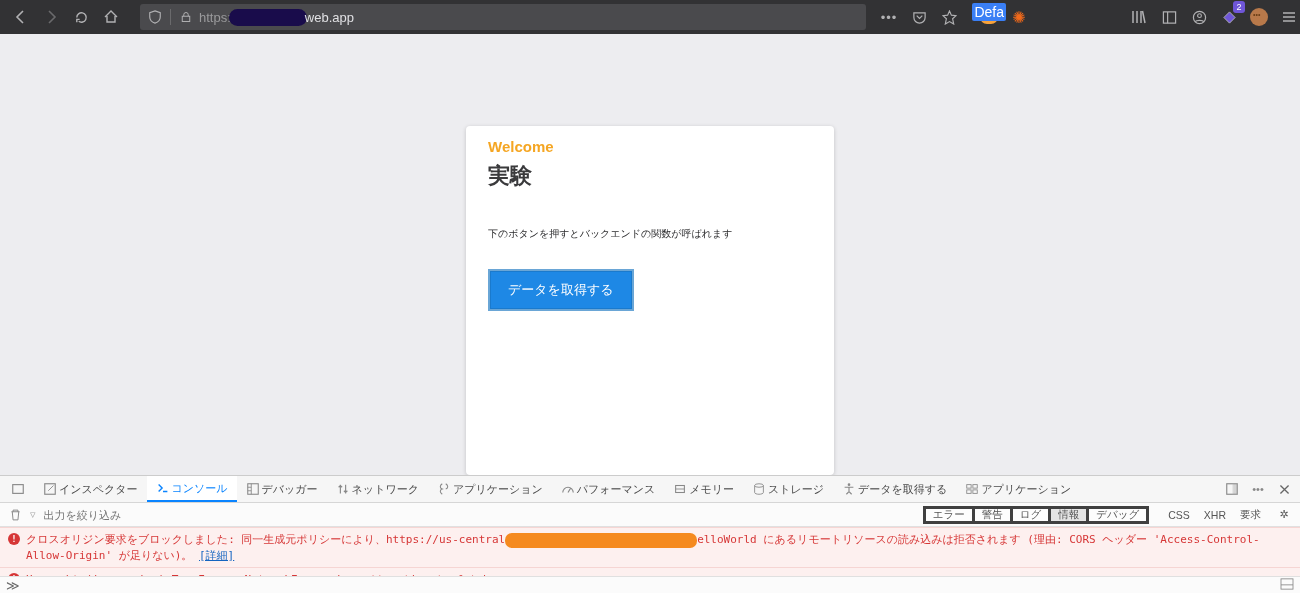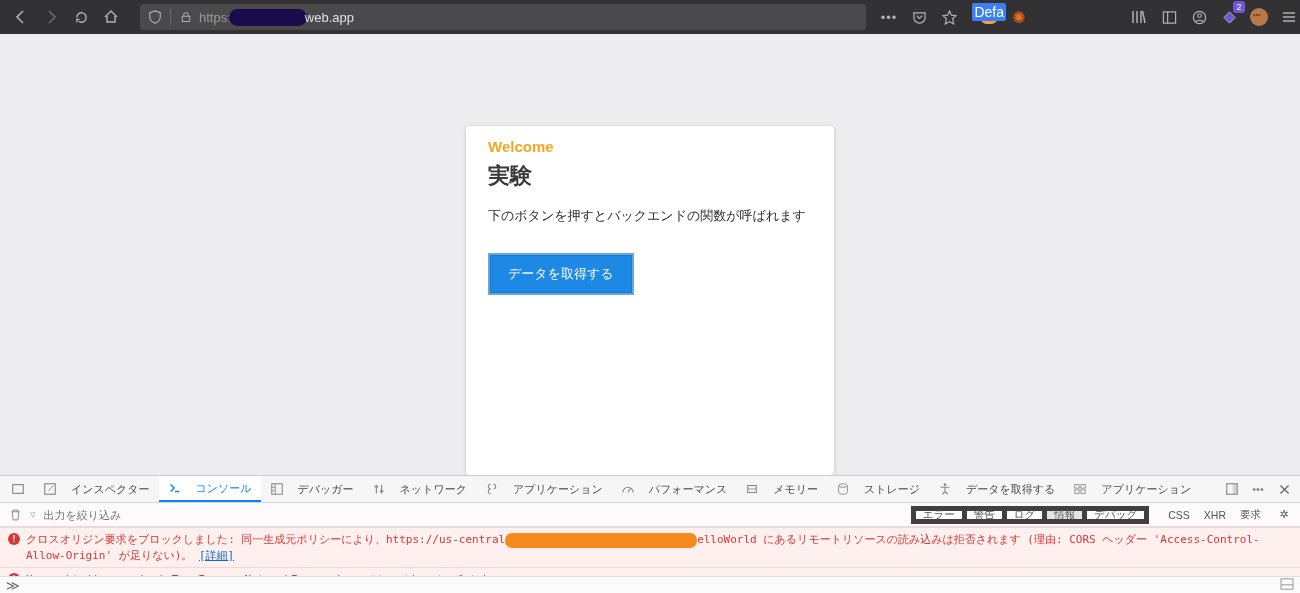--- a/index.html
+++ b/index.html
@@ -102,21 +102,21 @@
   }
   .card {
     width: 368px;
     background: #fff;
     border-radius: 4px;
     box-shadow: 0 1px 4px rgba(0,0,0,0.18);
     padding: 12px 22px 30px;
   }
   .card .welcome { color: #f5a623; font-weight: 700; font-size: 15px; }
   .card .title { font-size: 22px; color: #3a3a3c; margin-top: 6px; font-weight: 600; }
-  .card .desc { font-size: 13px; color: #2c2c2e; margin-top: 16px; }
+  .card .desc { font-size: 10px; color: #2c2c2e; margin-top: 36px; }
   .primary-btn {
     margin-top: 28px;
     background: #1e88e5;
     color: #fff;
     font-size: 13px;
     border: 2px solid #6aa6d6;
     padding: 10px 18px;
     font-weight: 500;
     cursor: pointer;
     box-shadow: inset 0 0 0 1px rgba(0,0,0,0.1);
@@ -134,21 +134,21 @@
   .dt-tabs {
     height: 27px;
     display: flex; align-items: center;
     padding-left: 2px;
     border-bottom: 1px solid #d6d6d6;
     background: #f6f6f6;
   }
   .dt-tab {
     display: flex; align-items: center;
     padding: 0 9px; height: 100%;
-    cursor: pointer; gap: 14px;
+    cursor: pointer; gap: 2px;
     color: #4a4a4a;
   }
   .dt-tab.active {
     color: #0a84ff;
     border-bottom: 2px solid #0a84ff;
     background: #fff;
   }
   .dt-tab svg { width: 14px; height: 14px; }
   .dt-tabs-right { margin-left: auto; display: flex; align-items: center; padding-right: 4px; gap: 2px;}
   .dt-filter {
@@ -159,21 +159,21 @@
     background: #fbfbfb;
   }
   .dt-filter .trash { width: 22px; display:flex; justify-content:center; cursor:pointer; }
   .dt-filter input {
     border: none; background: none; outline: none;
     flex: 1 1 auto; padding: 2px 6px; color: #888; font-size: 11px;
   }
   .dt-pills { display: flex; gap: 0; margin-left: auto; align-items: center; height:100%; }
   .pill {
     padding: 2px 7px;
-    border: 5px solid #404040;
+    border: 3px solid #404040;
     background: #fdfdfd;
     color: #555;
     height: 18px; display:flex; align-items:center;
     cursor: pointer;
     font-size: 10.5px;
   }
   .pill.active { background: #e4e4e4; }
   .pill + .pill { border-left: none; }
   .pill-cog { width: 24px; display:flex; justify-content:center; cursor:pointer; color:#555; margin-left:4px;}
   .console-body {

